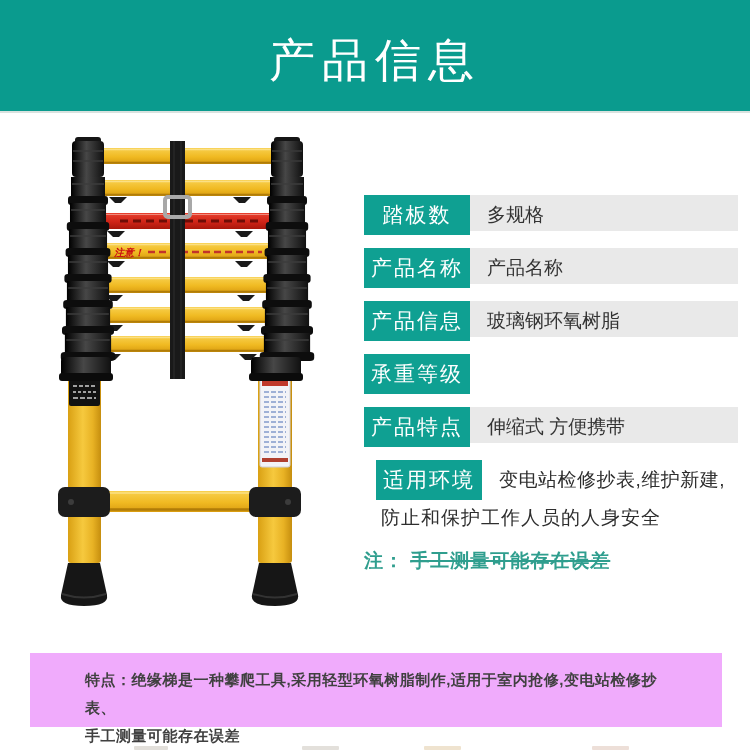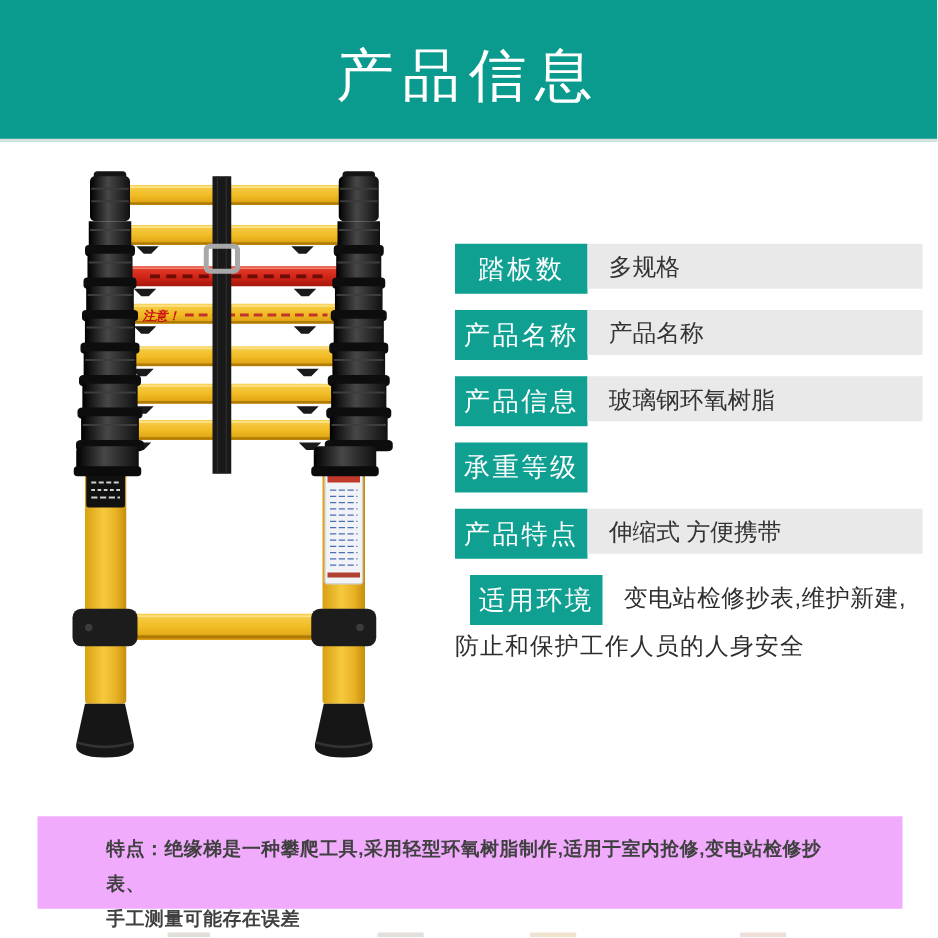--- a/index.html
+++ b/index.html
@@ -21,21 +21,21 @@
   .specs { position:absolute; left:364px; top:195px; width:374px; }
   .spec-row { display:flex; height:36px; margin-bottom:17px; }
   .spec-label { width:106px; height:40px; background:#0fa092; color:#ffffff;
                 font-family:"Liberation Serif","DejaVu Serif",serif;
                 font-size:21px; letter-spacing:2px; text-align:center; line-height:40px; }
   .spec-value { flex:1; background:#e9e9e9; font-size:19px; color:#333333;
                 line-height:40px; padding-left:17px; }
   .env-value  { flex:1; background:transparent; font-size:19px; color:#2e2e2e;
                 line-height:40px; padding-left:17px; letter-spacing:0.5px; }
   .env-line2  { font-size:19px; color:#2e2e2e; line-height:26px; margin-top:9px;
-                letter-spacing:1px; }
+                letter-spacing:1px;margin-left:17px; }
   .note-line  { margin-top:17px; font-size:19px; font-weight:bold; color:#2f9e8e;
                 letter-spacing:1px; }
   .note-struck { text-decoration:line-through; text-decoration-thickness:2px; }
 
   
   .footer-box { position:absolute; left:30px; top:653px; width:692px; height:74px;
                 background:#f0abfc; padding:13px 60px 0 55px;font-weight:bold; }
   .footer-text { font-size:15px; color:#404040; line-height:1.85; letter-spacing:0.5px; }
 
   
@@ -239,20 +239,24 @@
       <div class="spec-label">产品特点</div>
       <div class="spec-value">伸缩式 方便携带</div>
     </div>
 
     <div class="spec-row" style="margin-bottom:0;margin-left:12px;">
       <div class="spec-label">适用环境</div>
       <div class="env-value">变电站检修抄表,维护新建,</div>
     </div>
     <div class="env-line2">防止和保护工作人员的人身安全</div>
 
+    <div class="note-line">
+      <span>注：</span>
+      <span class="note-struck">手工测量可能存在误差</span>
+    </div>
   </div>
 
   <div class="footer-box">
     <div class="footer-text">特点：绝缘梯是一种攀爬工具,采用轻型环氧树脂制作,适用于室内抢修,变电站检修抄表、</div>
     <div class="footer-text">手工测量可能存在误差</div>
   </div>
 
   <div class="thumb thumb1"></div>
   <div class="thumb thumb2"></div>
   <div class="thumb thumb3"></div>

